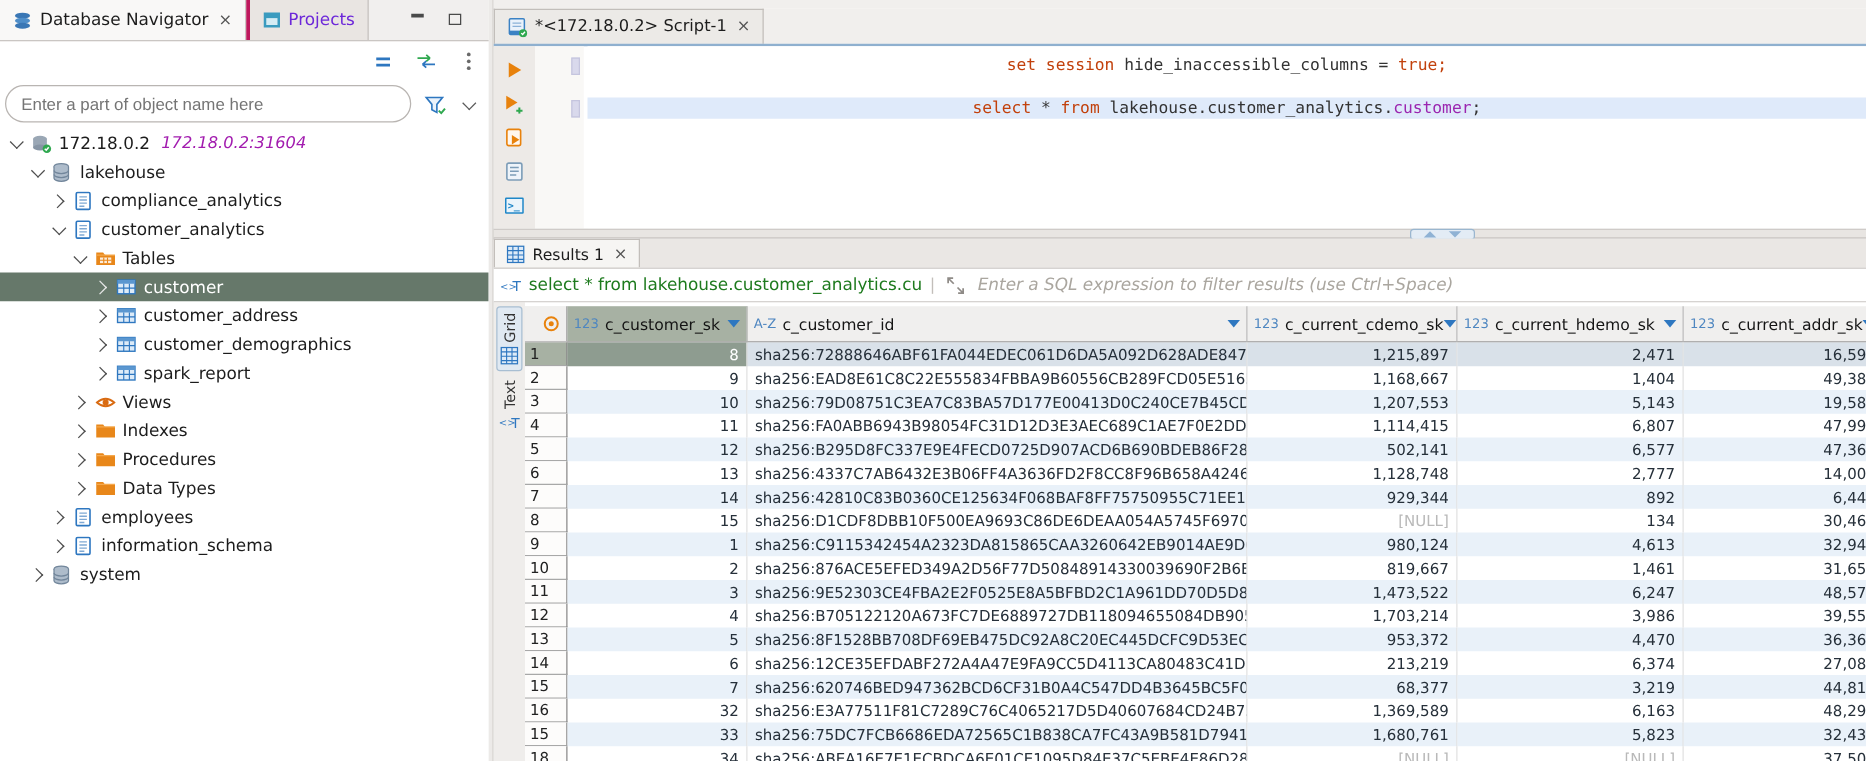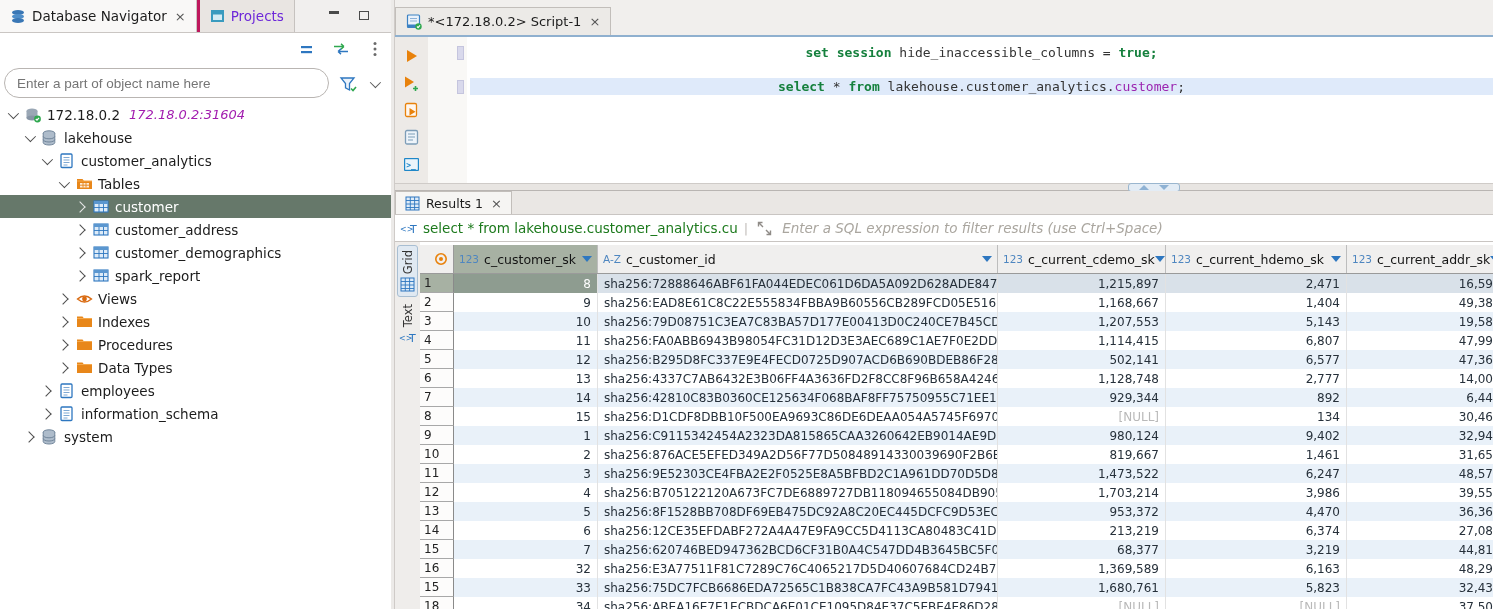--- a/index.html
+++ b/index.html
@@ -51,21 +51,21 @@
   .ed-underline { position:absolute; top:35px; left:0; right:0; height:2px; background:#8fb0cf; }
   .ed-body { position:absolute; top:37px; left:0; right:0; bottom:0; }
   .ed-toolbar { position:absolute; left:0; top:0; width:33px; bottom:0; background:#edeae7;
                 display:flex; flex-direction:column; align-items:center; padding-top:9px; gap:7px; }
   .ed-gutter { position:absolute; left:33px; top:0; width:39px; bottom:0; background:#f9f8f6; }
   .gmark { position:absolute; right:3px; width:7px; height:14px; background:#d9d9ec; border:1px solid #c5c5de; }
   .ed-code { position:absolute; left:75px; top:0; right:0; bottom:0; background:#fff;
              font-family:"DejaVu Sans Mono", monospace; font-size:13px; padding-top:7px; }
   .code-line { height:17px; line-height:17px; white-space:pre; }
   .code-line.hl { background:#dfeafa; }
-  .tk-kw { color:#15803d; font-weight:bold; }
+  .tk-kw { color:#c2410c; font-weight:normal; }
   .tk-plain { color:#333; }
   .tk-table { color:#9b26b0; }
 
   
   #hsash { left:395px; top:183px; right:0; width:1098px; height:8px; background:#e8e5e2;
            border-top:1px solid #cfcbc8; border-bottom:1px solid #b9b5b2; }
   .sash-ctrl { position:absolute; left:733px; top:-1px; width:52px; height:9px; background:#e3ecf5;
                border:1px solid #9ab6cf; border-radius:3px; display:flex; gap:10px; align-items:center; justify-content:center; }
   .tri-up { width:0; height:0; border-left:5px solid transparent; border-right:5px solid transparent; border-bottom:5px solid #8fb2d4; }
   .tri-dn { width:0; height:0; border-left:5px solid transparent; border-right:5px solid transparent; border-top:5px solid #8fb2d4; }
@@ -194,20 +194,30 @@
         <span class="ticon">
           <svg width="15" height="16">
             <ellipse cx="7" cy="3.2" rx="5.8" ry="2.4" fill="#aebccb" stroke="#72869b"></ellipse>
             <path d="M1.2 3.2 v9.4 a5.8 2.4 0 0 0 11.6 0 v-9.4" fill="#aebccb" stroke="#72869b"></path>
             <path d="M1.2 6.4 a5.8 2.4 0 0 0 11.6 0 M1.2 9.6 a5.8 2.4 0 0 0 11.6 0" fill="none" stroke="#72869b"></path>
           </svg>
         </span>
         <span class="tree-label">lakehouse</span>
       </div>
       <div class="tree-row" style="padding-left: 42px;">
+        <span class="tw closed"></span>
+        <span class="ticon">
+          <svg width="15" height="16">
+            <rect x="2" y="1" width="11" height="13.5" rx="1" fill="#fff" stroke="#2e77c0" stroke-width="1.3"></rect>
+            <path d="M4.5 4.5 h6 M4.5 7 h6 M4.5 9.5 h6 M4.5 12 h4" stroke="#7fa9d4" stroke-width="1.1"></path>
+          </svg>
+        </span>
+        <span class="tree-label">compliance_analytics</span>
+      </div>
+      <div class="tree-row" style="padding-left: 42px;">
         <span class="tw expanded"></span>
         <span class="ticon">
           <svg width="15" height="16">
             <rect x="2" y="1" width="11" height="13.5" rx="1" fill="#fff" stroke="#2e77c0" stroke-width="1.3"></rect>
             <path d="M4.5 4.5 h6 M4.5 7 h6 M4.5 9.5 h6 M4.5 12 h4" stroke="#7fa9d4" stroke-width="1.1"></path>
           </svg>
         </span>
         <span class="tree-label">customer_analytics</span>
       </div>
       <div class="tree-row" style="padding-left: 59px;">
@@ -562,21 +572,21 @@
             <div class="dcell" style="width: 400px;">sha256:D1CDF8DBB10F500EA9693C86DE6DEAA054A5745F6970EA3</div>
             <div class="dcell a-right null" style="width: 168px;">[NULL]</div>
             <div class="dcell a-right" style="width: 181px;">134</div>
             <div class="dcell last a-right">30,46</div>
           </div>
           <div class="grid-row stripe">
             <div class="rn-cell">9</div>
             <div class="dcell a-right" style="width: 144px;">1</div>
             <div class="dcell" style="width: 400px;">sha256:C9115342454A2323DA815865CAA3260642EB9014AE9D68131</div>
             <div class="dcell a-right" style="width: 168px;">980,124</div>
-            <div class="dcell a-right" style="width: 181px;">9,402</div>
+            <div class="dcell a-right" style="width: 181px;">4,613</div>
             <div class="dcell last a-right">32,94</div>
           </div>
           <div class="grid-row">
             <div class="rn-cell">10</div>
             <div class="dcell a-right" style="width: 144px;">2</div>
             <div class="dcell" style="width: 400px;">sha256:876ACE5EFED349A2D56F77D50848914330039690F2B6E88D</div>
             <div class="dcell a-right" style="width: 168px;">819,667</div>
             <div class="dcell a-right" style="width: 181px;">1,461</div>
             <div class="dcell last a-right">31,65</div>
           </div>

